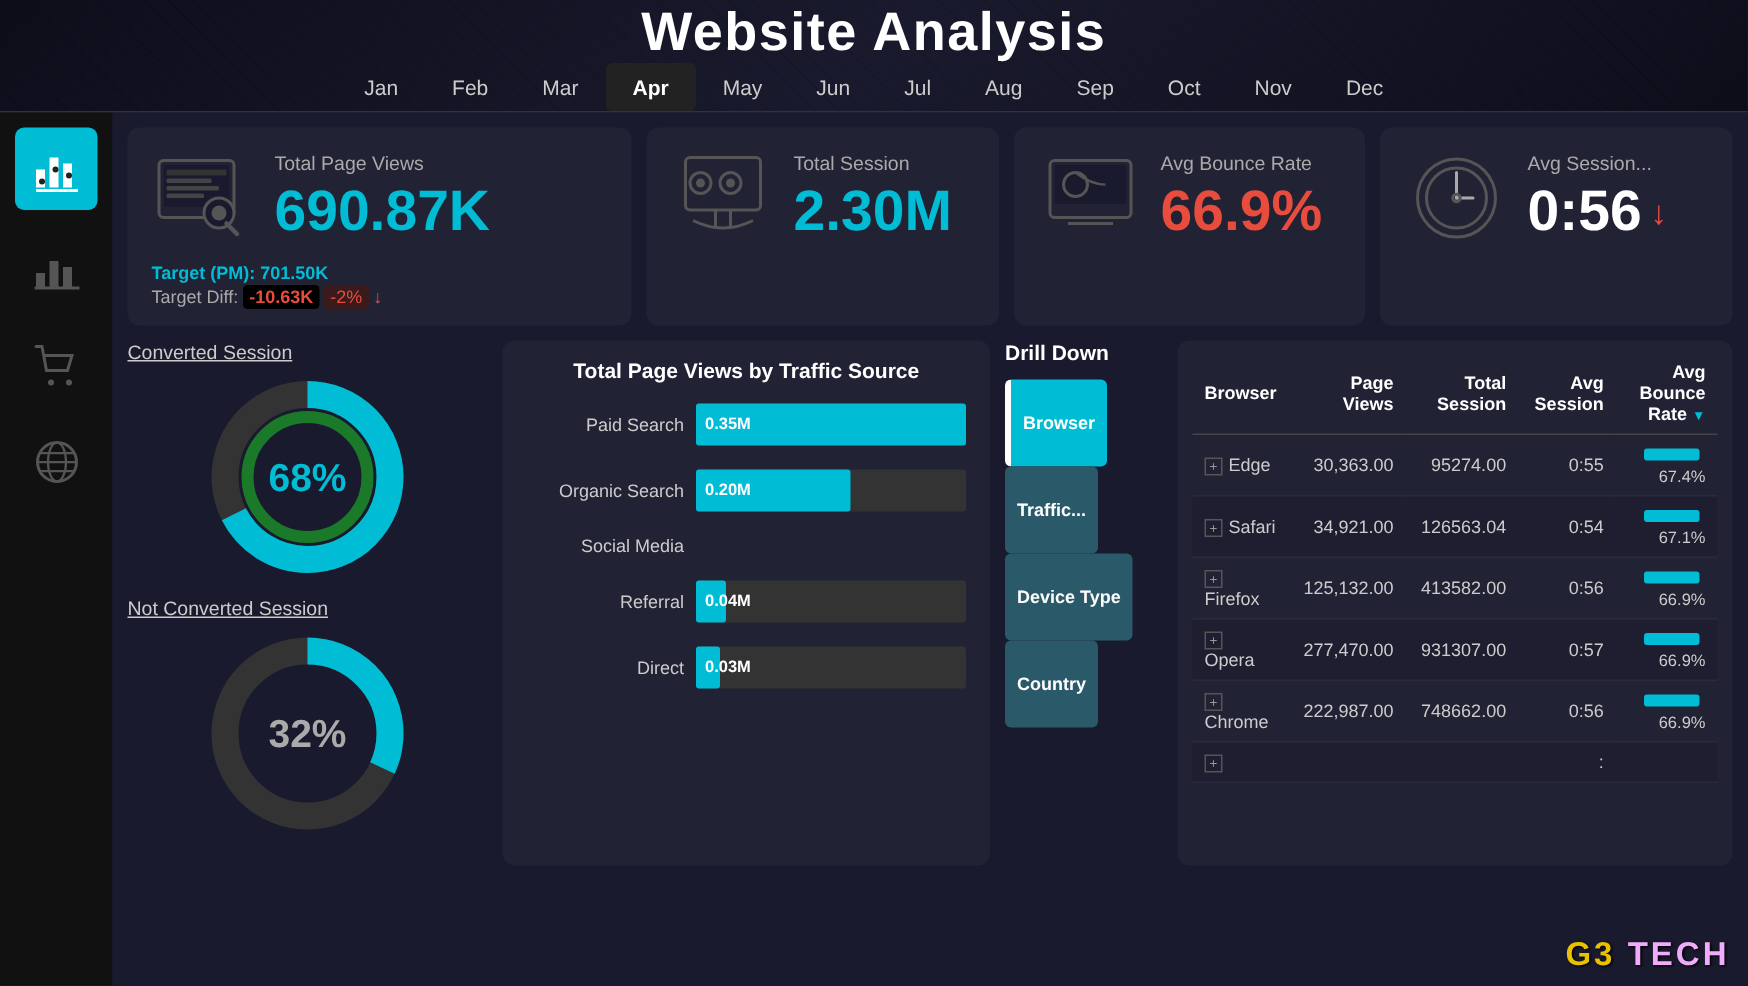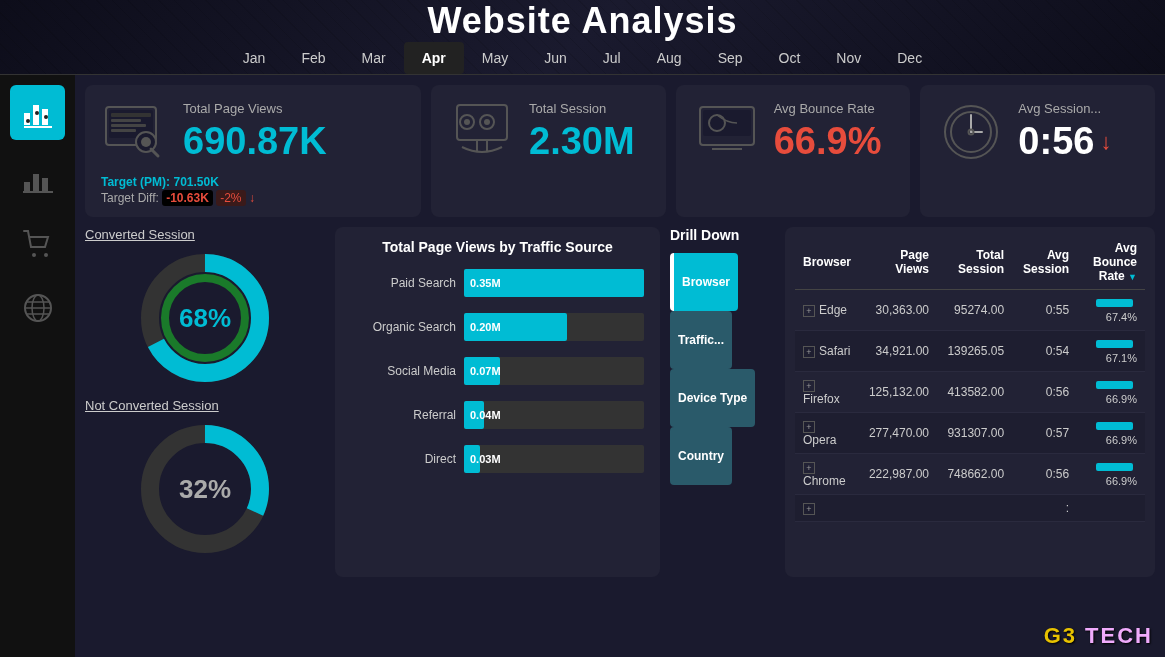--- a/index.html
+++ b/index.html
@@ -535,25 +535,20 @@
           <div class="bar-row">
     <div class="bar-name">Organic Search</div>
     <div class="bar-track">
       <div class="bar-fill" style="width:103px;">
         <span class="bar-val">0.20M</span>
       </div>
     </div>
   </div>
           <div class="bar-row">
     <div class="bar-name">Social Media</div>
-    <div class="bar-track">
-      <div class="bar-fill" style="width:36px;">
-        <span class="bar-val">0.07M</span>
-      </div>
-    </div>
   </div>
           <div class="bar-row">
     <div class="bar-name">Referral</div>
     <div class="bar-track">
       <div class="bar-fill" style="width:20px;">
         <span class="bar-val">0.04M</span>
       </div>
     </div>
   </div>
           <div class="bar-row">
@@ -597,21 +592,21 @@
     <td class="right">
       <span class="avg-bounce-bar" style="width:37px;"></span>
       <span class="bounce-val">67.4%</span>
     </td>
   </tr>
             <tr>
     <td>
       <span class="row-expand">+</span>Safari
     </td>
     <td class="right">34,921.00</td>
-    <td class="right">139265.05</td>
+    <td class="right">126563.04</td>
     <td class="right">0:54</td>
     <td class="right">
       <span class="avg-bounce-bar" style="width:37px;"></span>
       <span class="bounce-val">67.1%</span>
     </td>
   </tr>
             <tr>
     <td>
       <span class="row-expand">+</span>Firefox
     </td>

